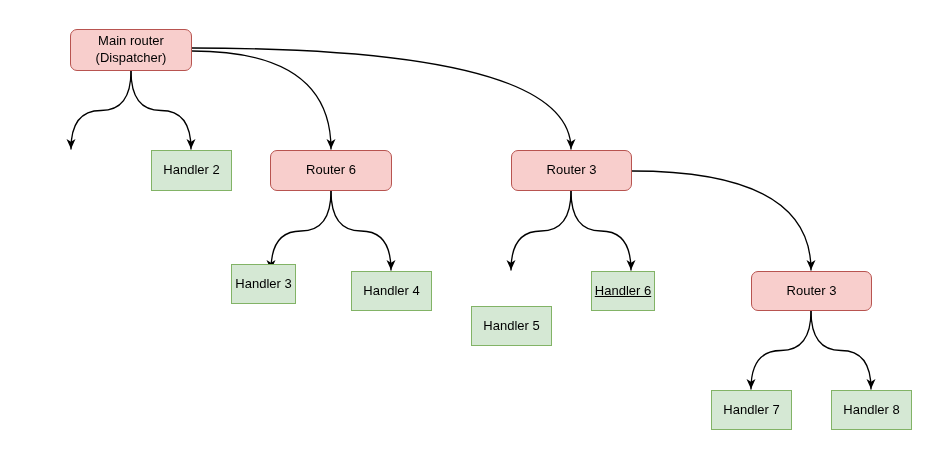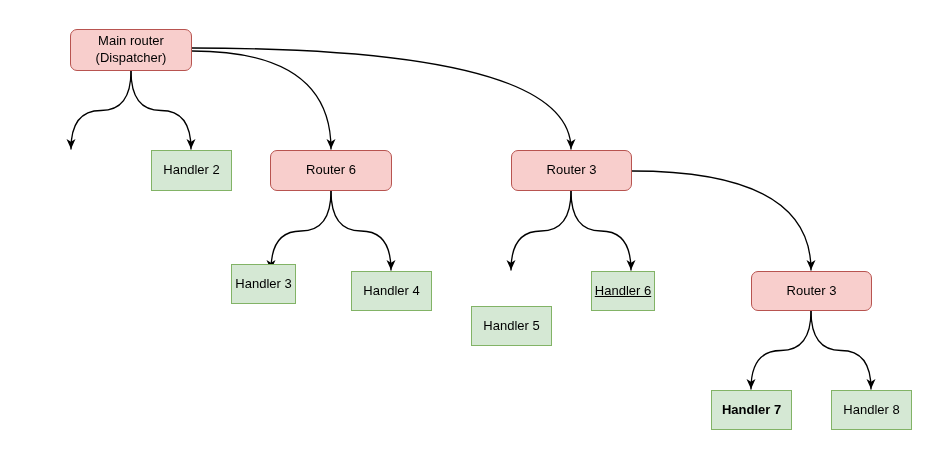--- a/index.html
+++ b/index.html
@@ -84,17 +84,17 @@
   <div class="node handler" style="left:231px; top:264px; width:65px; height:40px;">Handler 3</div>
 
   <div class="node handler" style="left:351px; top:271px; width:81px; height:40px;">Handler 4</div>
 
   <div class="node handler" style="left:471px; top:271px; width:81px; height:40px;margin-top:35px;">Handler 5</div>
 
   <div class="node handler" style="left:591px; top:271px; width:64px; height:40px;text-decoration:underline;">Handler 6</div>
 
   <div class="node router" style="left:751px; top:271px; width:121px; height:40px;">Router 3</div>
 
-  <div class="node handler" style="left:711px; top:390px; width:81px; height:40px;font-weight:bold;">Handler 7</div>
+  <div class="node handler" style="left:711px; top:390px; width:81px; height:40px;">Handler 7</div>
 
   <div class="node handler" style="left:831px; top:390px; width:81px; height:40px;">Handler 8</div>
 
 </div>
 
 </body></html>

